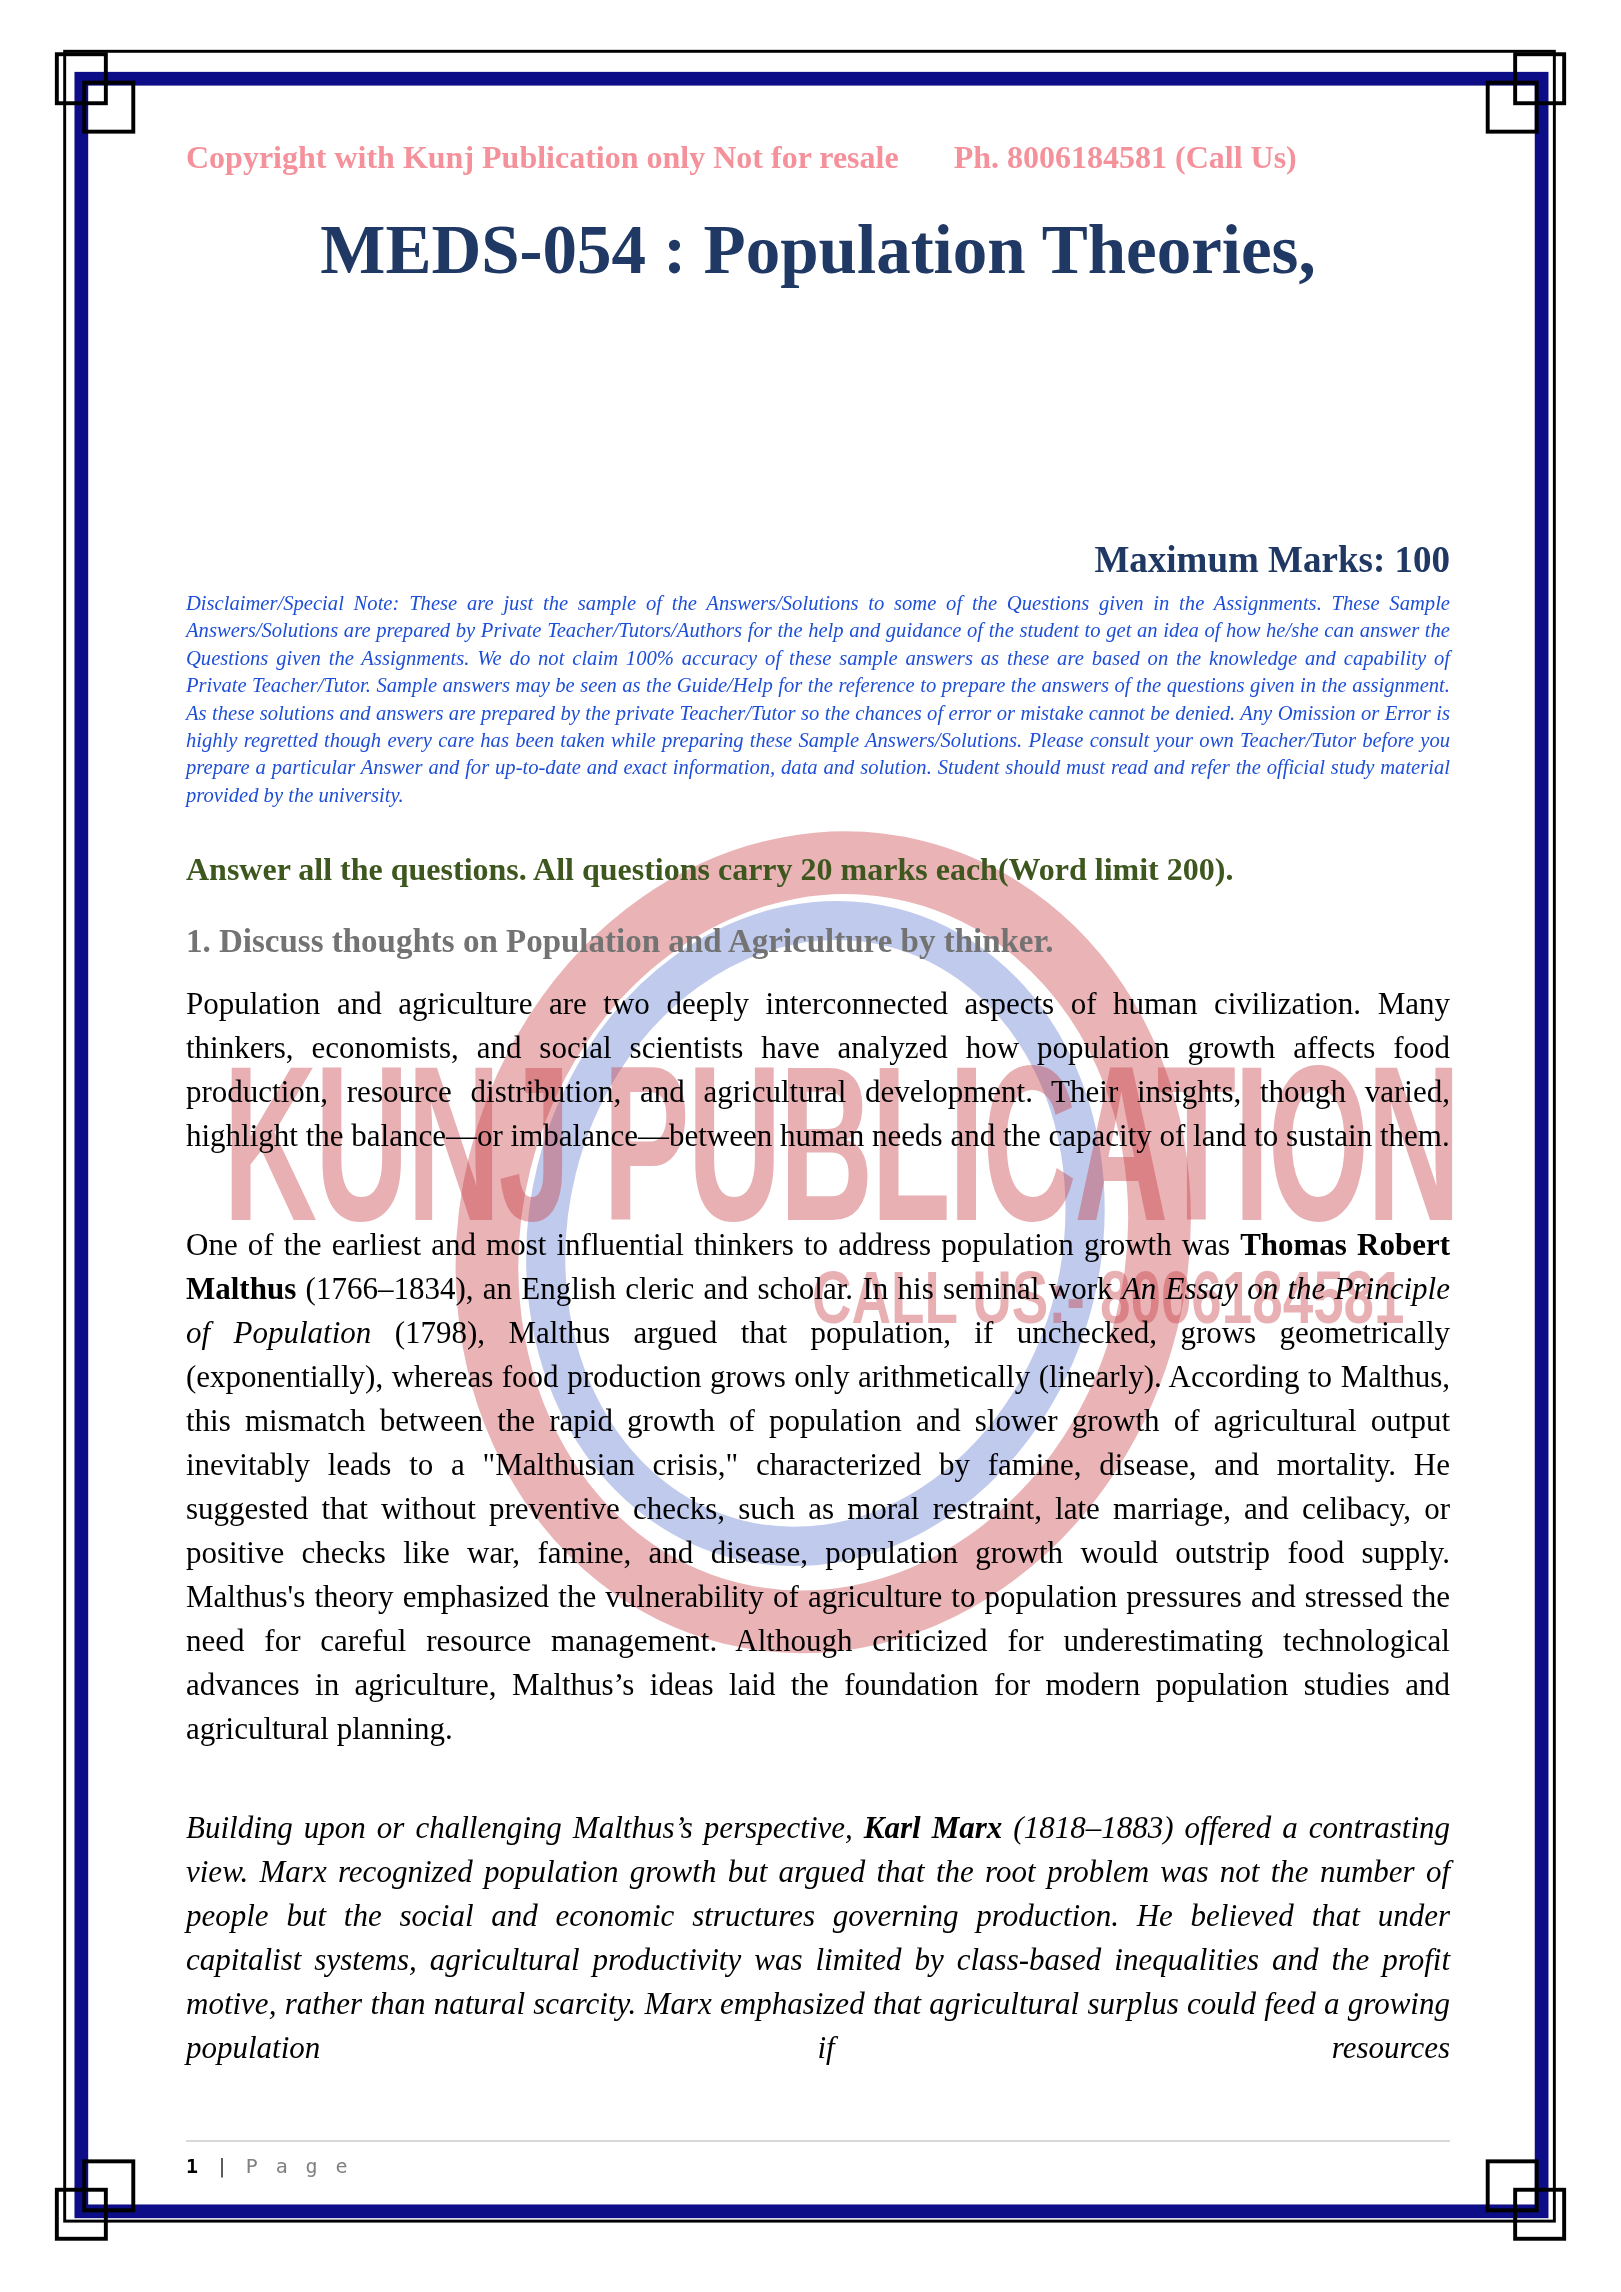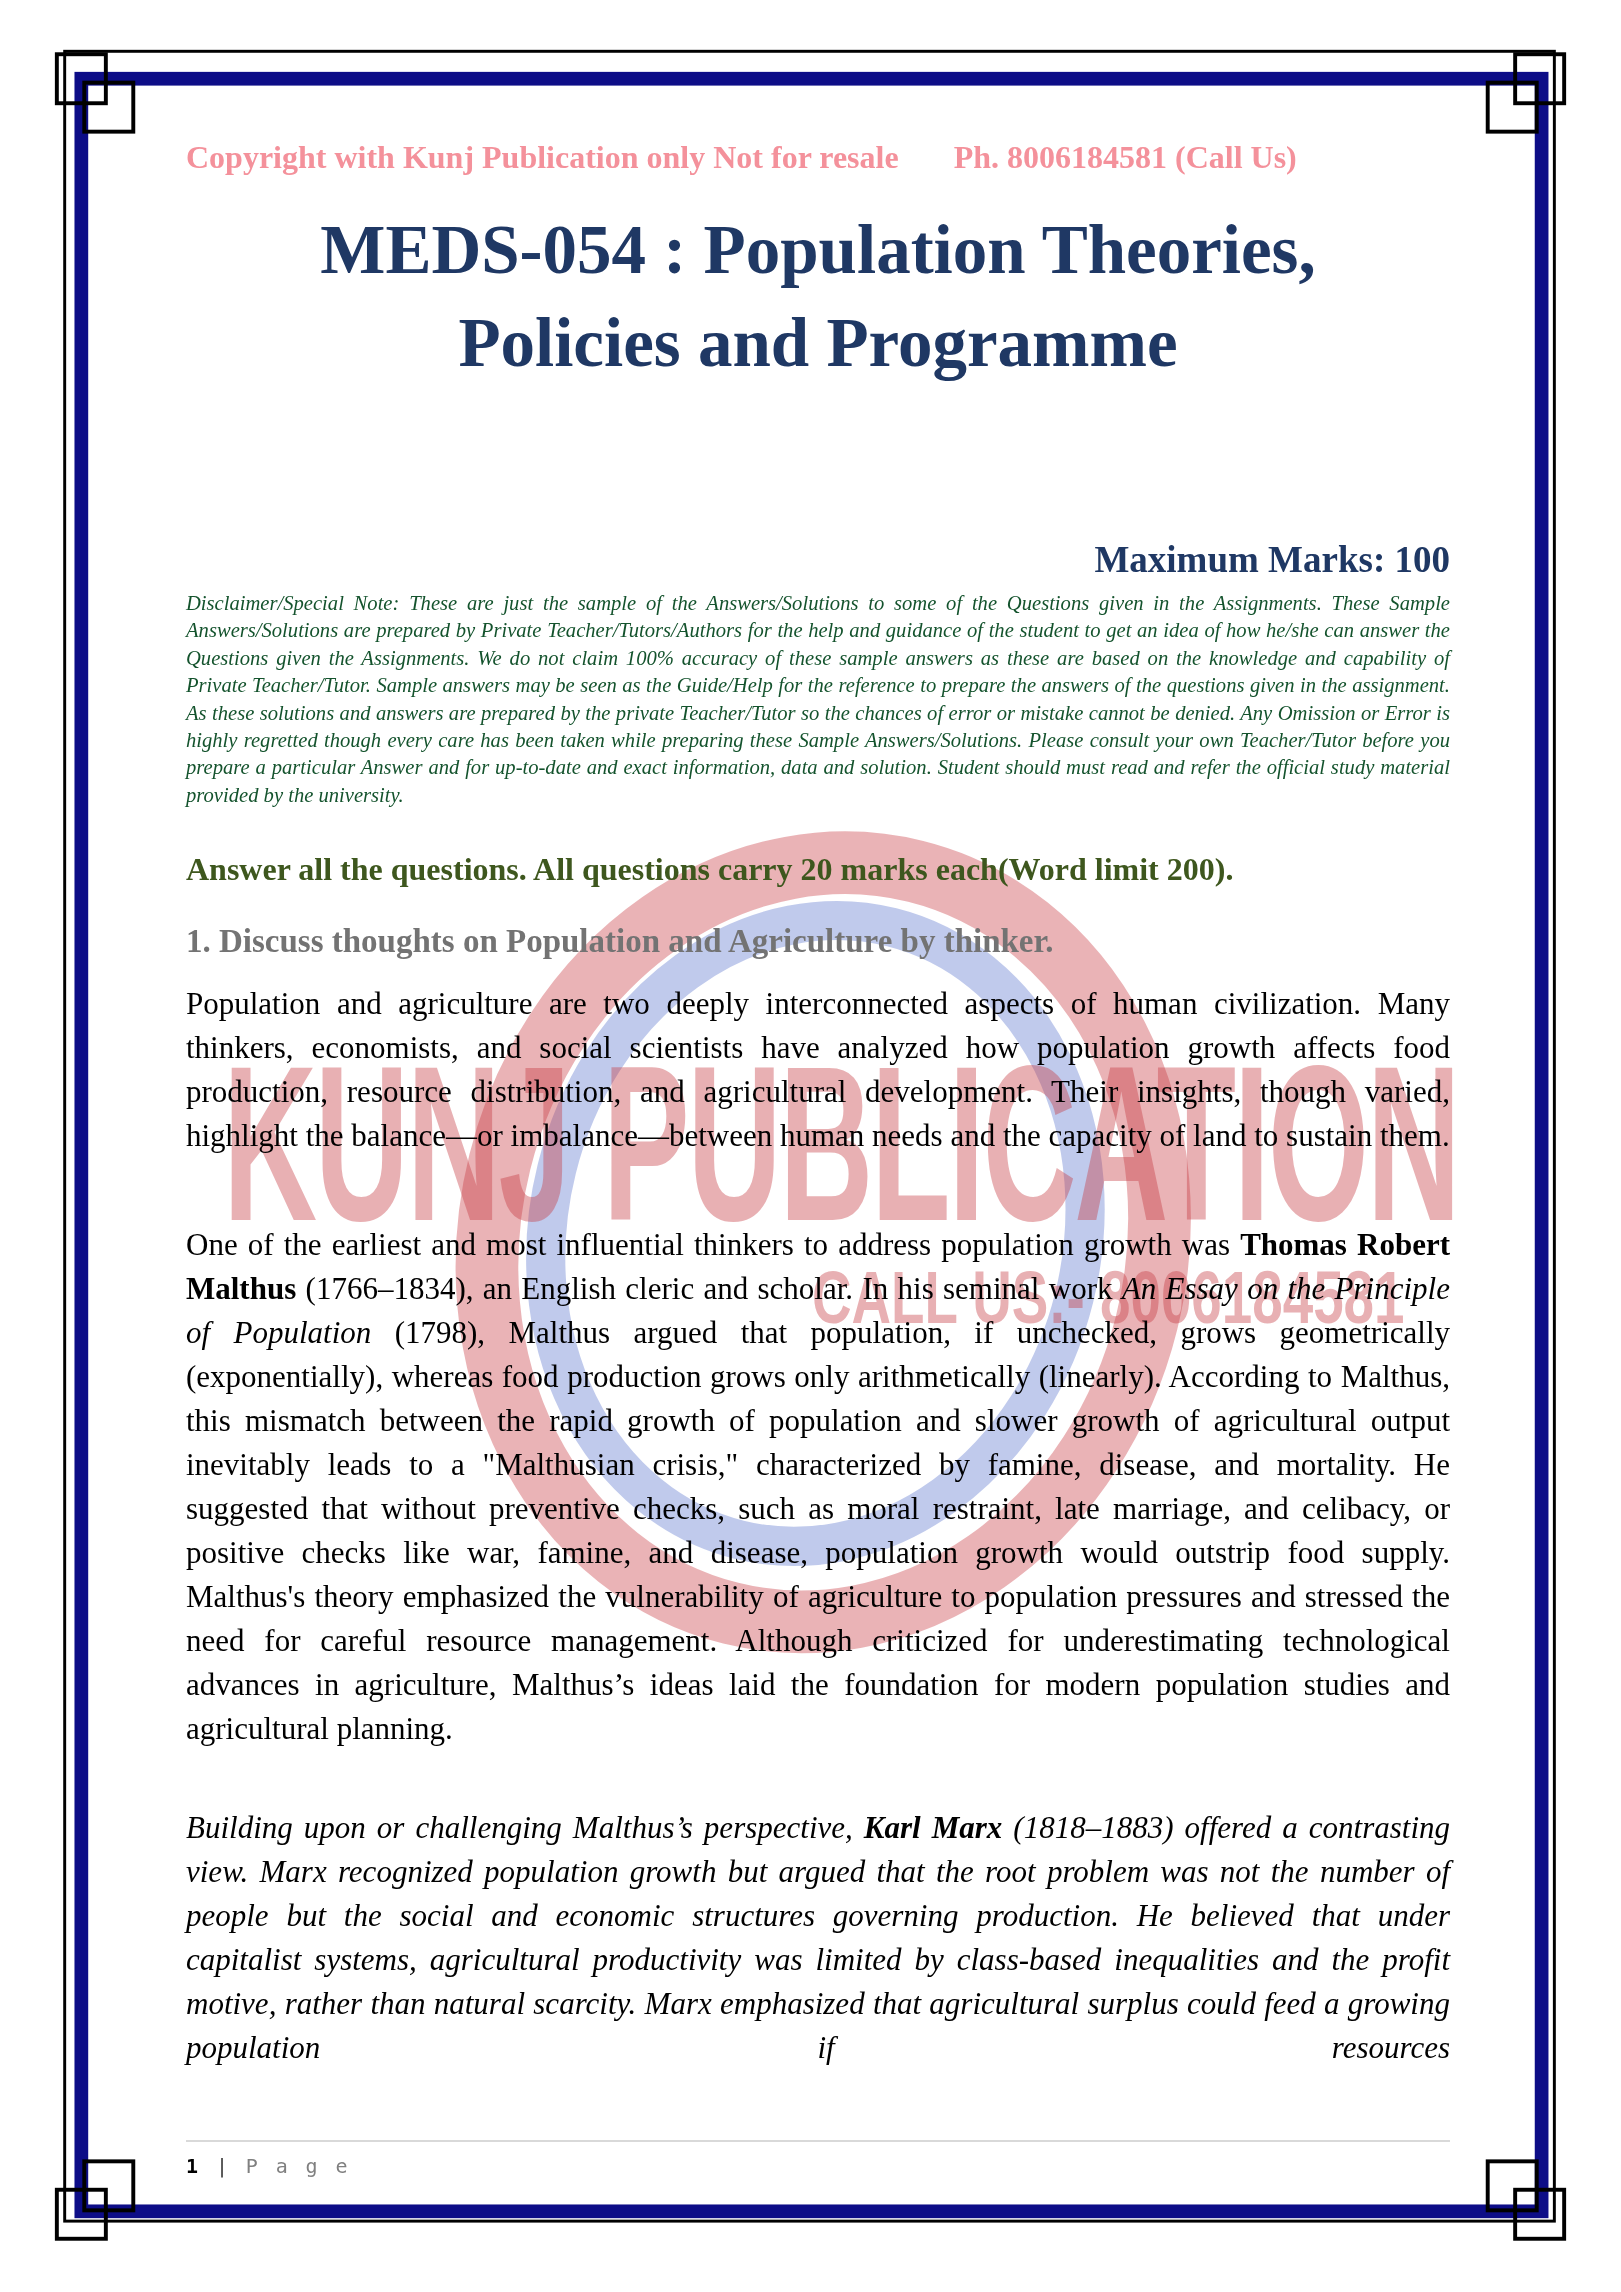--- a/index.html
+++ b/index.html
@@ -45,21 +45,21 @@
     color:#1F3864;
   }
   .marks{
     position:absolute;top:538px;left:0;width:1264px;
     text-align:right;font-weight:bold;font-size:37px;
     color:#1F3864;
   }
   .disclaimer{
     position:absolute;top:590px;left:0;width:1264px;
     font-style:italic;font-size:20.6px;line-height:27.4px;
-    text-align:justify;color:#14532d;
+    text-align:justify;color:#1d4ed8;
   }
   .instruction{
     position:absolute;top:851px;left:0;width:1264px;
     font-weight:bold;font-size:32px;white-space:nowrap;
     color:#3E571E;
   }
   .question{
     position:absolute;top:923px;left:0;width:1264px;
     font-weight:bold;font-size:33px;white-space:nowrap;
     color:#737373;
@@ -118,21 +118,20 @@
   </svg>
 
   <div class="content">
 
     <div class="copyright-line">
       <span>Copyright with Kunj Publication only Not for resale</span><span class="phone">Ph. 8006184581 (Call Us)</span>
     </div>
 
     <div class="doc-title">
       <div>MEDS-054 : Population Theories,</div>
-      <div>Policies and Programme</div>
     </div>
 
     <div class="marks">Maximum Marks: 100</div>
 
     <div class="disclaimer">Disclaimer/Special Note: These are just the sample of the Answers/Solutions to some of the Questions given in the Assignments. These Sample Answers/Solutions are prepared by Private Teacher/Tutors/Authors for the help and guidance of the student to get an idea of how he/she can answer the Questions given the Assignments. We do not claim 100% accuracy of these sample answers as these are based on the knowledge and capability of Private Teacher/Tutor. Sample answers may be seen as the Guide/Help for the reference to prepare the answers of the questions given in the assignment. As these solutions and answers are prepared by the private Teacher/Tutor so the chances of error or mistake cannot be denied. Any Omission or Error is highly regretted though every care has been taken while preparing these Sample Answers/Solutions. Please consult your own Teacher/Tutor before you prepare a particular Answer and for up-to-date and exact information, data and solution. Student should must read and refer the official study material provided by the university.</div>
 
     <div class="instruction">Answer all the questions. All questions carry 20 marks each(Word limit 200).</div>
 
     <div class="question">1. Discuss thoughts on Population and Agriculture by thinker.</div>
 

